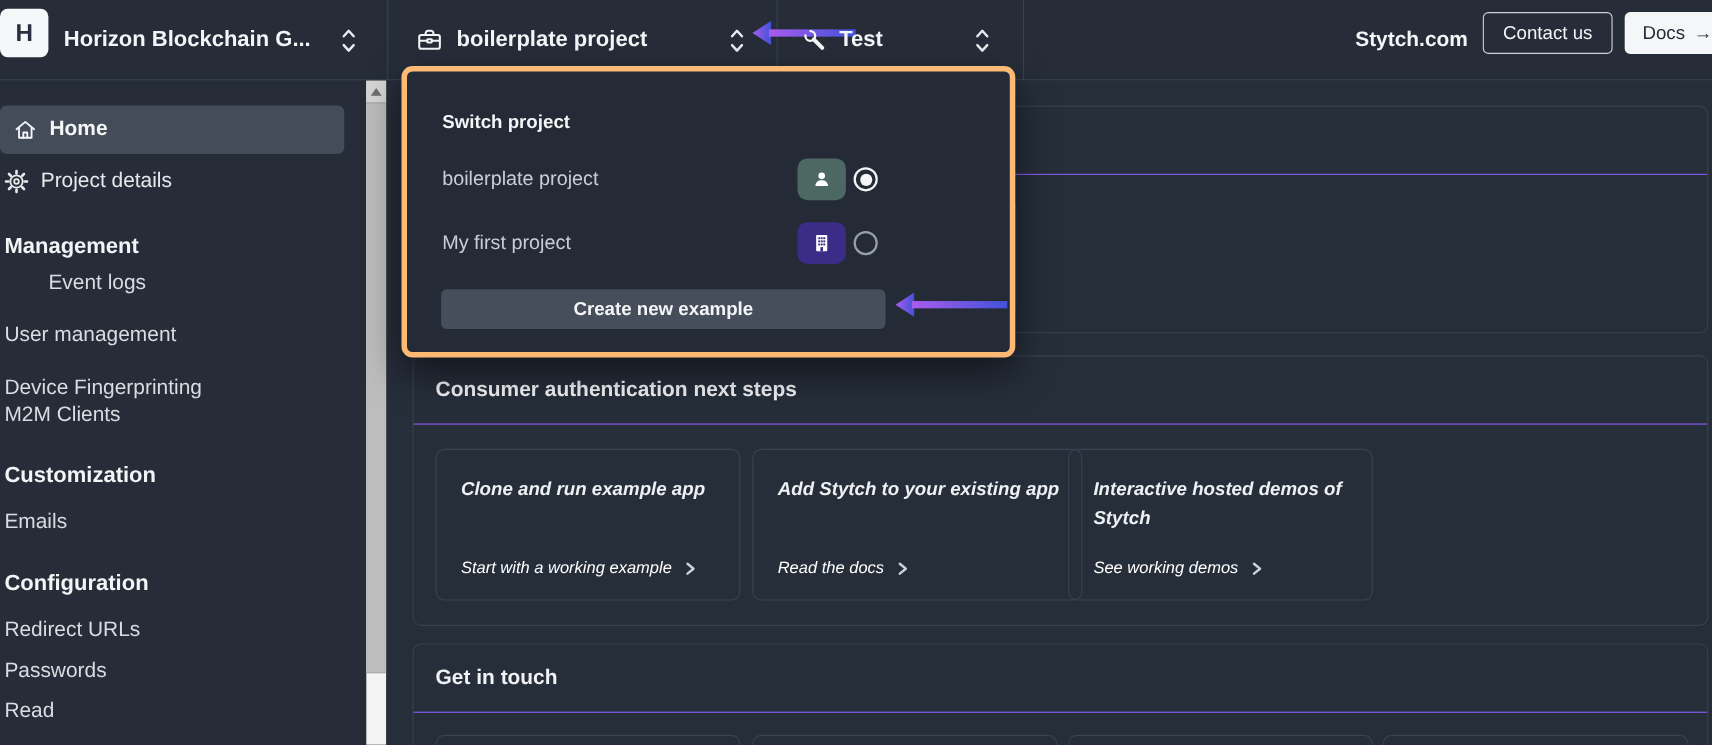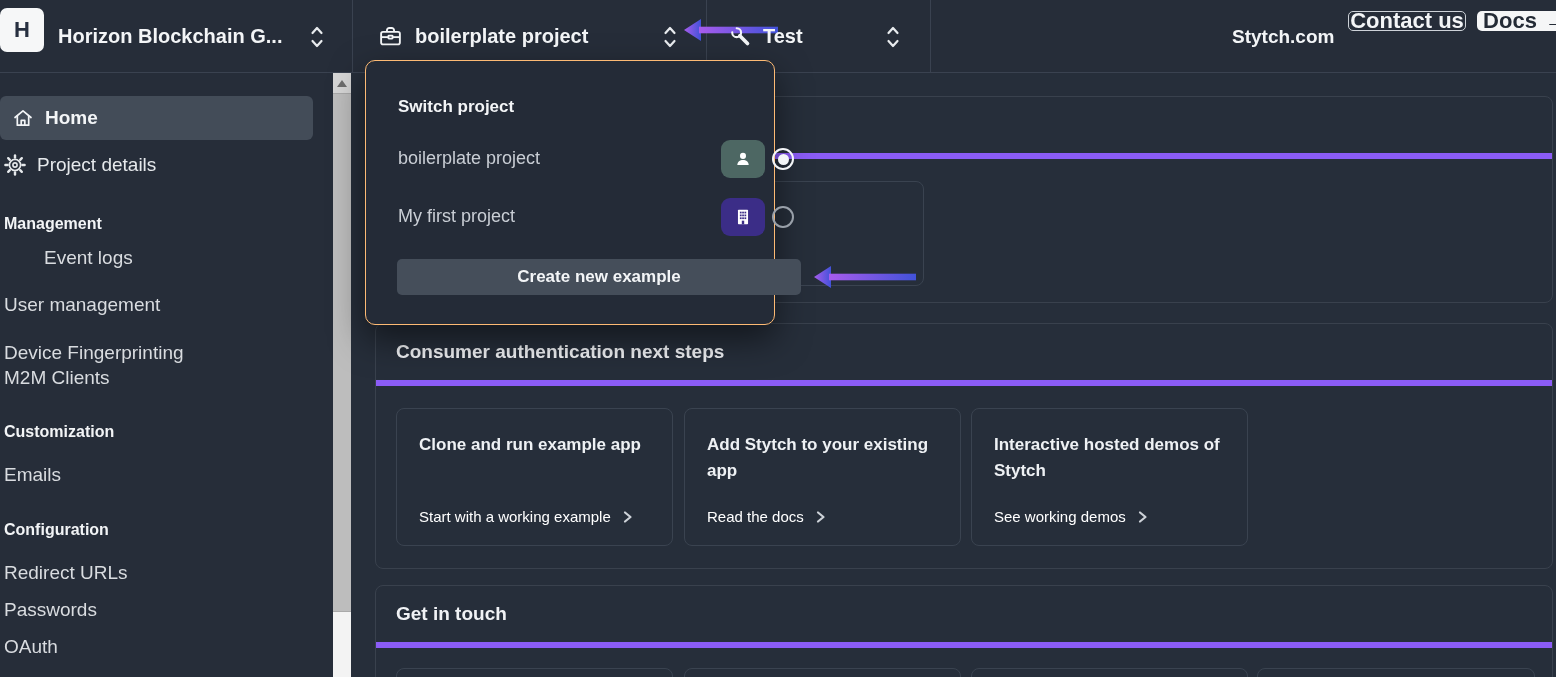--- a/index.html
+++ b/index.html
@@ -8,65 +8,65 @@
 
   
   #topbar { position:absolute; left:0; top:0; width:1556px; height:73px;
     background:#262d39; border-bottom:1px solid #3a4250; z-index:20; }
   .tb-divider { position:absolute; top:0; width:1px; height:73px; background:#3a4250; z-index:0; }
   .tb-item { position:absolute; top:0; height:73px; display:flex; align-items:center; z-index:2; }
   .tb-text { color:#f3f5f7; font-weight:bold; font-size:20px; }
   #logo { position:absolute; left:0; top:8px; width:44px; height:44px; background:#f6f7f8;
     border-radius:7px; display:flex; align-items:center; justify-content:center;
     color:#273040; font-weight:bold; font-size:22px; z-index:2; }
-  .pill-btn { position:absolute; top:11px; height:20px; border-radius:5px;
+  .pill-btn { position:absolute; top:11px; height:38px; border-radius:5px;
     display:flex; align-items:center; justify-content:center; gap:8px;
-    font-weight:bold; font-size:22px; z-index:2; }
+    font-weight:normal; font-size:17px; z-index:2; }
   #contact-btn { left:1348px; width:118px; border:1.5px solid #cdd2d8; color:#f3f5f7; }
   #docs-btn { left:1477px; width:96px; background:#f5f6f7; color:#242b36; }
   #arrow1 { position:absolute; left:684px; top:16px; z-index:1; }
 
   
   #sidebar { position:absolute; left:0; top:73px; width:333px; height:604px;
     background:#262d39; z-index:5; }
   .side-row { position:absolute; left:0; width:333px; height:34px; display:flex;
     align-items:center; padding-left:4px; color:#d9dce0; font-size:19px; }
   .side-row.withicon { gap:11px; height:44px;text-align:right; }
   .side-head { position:absolute; left:0; width:348px; height:30px; display:flex;
-    align-items:center; padding-left:4px; color:#f2f4f6; font-size:16px; font-weight:bold; }
+    align-items:center; padding-left:4px; color:#f2f4f6; font-size:20px; font-weight:bold; }
   #side-active { position:absolute; left:0; top:23px; width:313px; height:44px;
     background:#434c58; border-radius:6px; display:flex; align-items:center;
     gap:11px; padding-left:12px; color:#f3f5f7; font-size:19px; font-weight:bold; }
 
   
   #scrollbar { position:absolute; left:333px; top:73px; width:18px; height:604px;
     background:#f3f3f3; z-index:6; }
   #scroll-btn-up { position:absolute; left:0; top:0; width:18px; height:20px; background:#d6d6d6;
     display:flex; align-items:center; justify-content:center; }
   #scroll-btn-up::after { content:""; width:0; height:0; border-left:5px solid transparent;
     border-right:5px solid transparent; border-bottom:7px solid #6e6e6e; }
   #scroll-thumb { position:absolute; left:0; top:20px; width:18px; height:519px;
     background:#bdbdbd; border-top:1px solid #a9a9a9; border-bottom:1px solid #a9a9a9; }
 
   
   #main { position:absolute; left:351px; top:73px; width:1205px; height:604px;
     background:#262e3a; z-index:1; }
   .section { position:absolute; left:24px; width:1178px; border:1px solid #39414d;
     border-radius:8px; }
-  .section-head { height:62px; border-bottom:6px solid #8b5cf6; display:flex;
+  .section-head { height:62px; border-bottom:1px solid #8b5cf6; display:flex;
     align-items:center; padding-left:20px; color:#f0f2f5; font-size:19px; font-weight:bold; }
-  .card { position:absolute; border:1px solid #3a4350; border-radius:8px; height:138px; }
+  .card { position:absolute; border:1px solid #3a4350; border-radius:8px; height:138px;font-style:italic; }
   .card-title { margin:23px 20px 0 22px; color:#eef1f4; font-size:17px; font-weight:bold;
     line-height:1.55; }
   .card-link { position:absolute; left:22px; bottom:20px; display:flex; align-items:center;
     gap:10px; color:#ffffff; font-size:15px; }
 
   
-  #dropdown { position:absolute; left:365px; top:60px; width:410px; height:265px;
-    background:#242b37; border:1px solid #fdba74; border-radius:10px; z-index:30;
+  #dropdown { position:absolute; left:365px; top:60px; width:558px; height:265px;
+    background:#242b37; border:5px solid #fdba74; border-radius:10px; z-index:30;
     box-shadow:0 14px 34px rgba(0,0,0,.5); }
   #dd-title { position:absolute; left:32px; top:36px; color:#f3f5f7; font-size:17px; font-weight:bold; }
   .dd-label { position:absolute; left:32px; color:#c9ced5; font-size:18px; }
   .dd-iconbtn { position:absolute; left:355px; width:44px; height:38px; border-radius:9px;
     display:flex; align-items:center; justify-content:center; }
   .radio { position:absolute; left:406px; width:22px; height:22px; border-radius:50%; }
   .radio.sel { border:2.5px solid #f3f5f7; }
   .radio.sel::after { content:""; position:absolute; inset:3.5px; border-radius:50%; background:#f3f5f7; }
   .radio.unsel { border:2.5px solid #99a0a9; }
   #dd-create { position:absolute; left:31px; top:198px; width:404px; height:36px;
@@ -90,21 +90,21 @@
     <div class="section-head">Consumer authentication next steps</div>
     <div class="card" style="left:20px; top:84px; width:277px;">
       <div class="card-title">Clone and run example app</div>
       <div class="card-link">
         <span>Start with a working example</span>
         <svg width="13" height="14" viewBox="0 0 13 14">
           <polyline points="4,2.5 9.5,7 4,11.5" fill="none" stroke="#cdd2d8" stroke-width="2.2" stroke-linecap="round" stroke-linejoin="round"></polyline>
         </svg>
       </div>
     </div>
-    <div class="card" style="left:308px; top:84px; width:277px;">
+    <div class="card" style="left:308px; top:84px; width:300px;">
       <div class="card-title">Add Stytch to your existing app</div>
       <div class="card-link">
         <span>Read the docs</span>
         <svg width="13" height="14" viewBox="0 0 13 14">
           <polyline points="4,2.5 9.5,7 4,11.5" fill="none" stroke="#cdd2d8" stroke-width="2.2" stroke-linecap="round" stroke-linejoin="round"></polyline>
         </svg>
       </div>
     </div>
     <div class="card" style="left:595px; top:84px; width:277px;">
       <div class="card-title">Interactive hosted demos of Stytch</div>
@@ -163,21 +163,21 @@
   <div class="side-row" style="top:215px;">User management</div>
   <div class="side-row" style="top:251px;margin-top:12px;">Device Fingerprinting</div>
   <div class="side-row" style="top:288px;">M2M Clients</div>
 
   <div class="side-head" style="top:344px;">Customization</div>
   <div class="side-row" style="top:385px;">Emails</div>
 
   <div class="side-head" style="top:442px;">Configuration</div>
   <div class="side-row" style="top:483px;">Redirect URLs</div>
   <div class="side-row" style="top:520px;">Passwords</div>
-  <div class="side-row" style="top:557px;">OAuth</div>
+  <div class="side-row" style="top:557px;">Read</div>
 </div>
 
 <div id="scrollbar">
   <div id="scroll-btn-up"></div>
   <div id="scroll-thumb"></div>
 </div>
 
 <div id="topbar">
   <div class="tb-divider" style="left:352px;"></div>
   <div class="tb-divider" style="left:706px;"></div>

